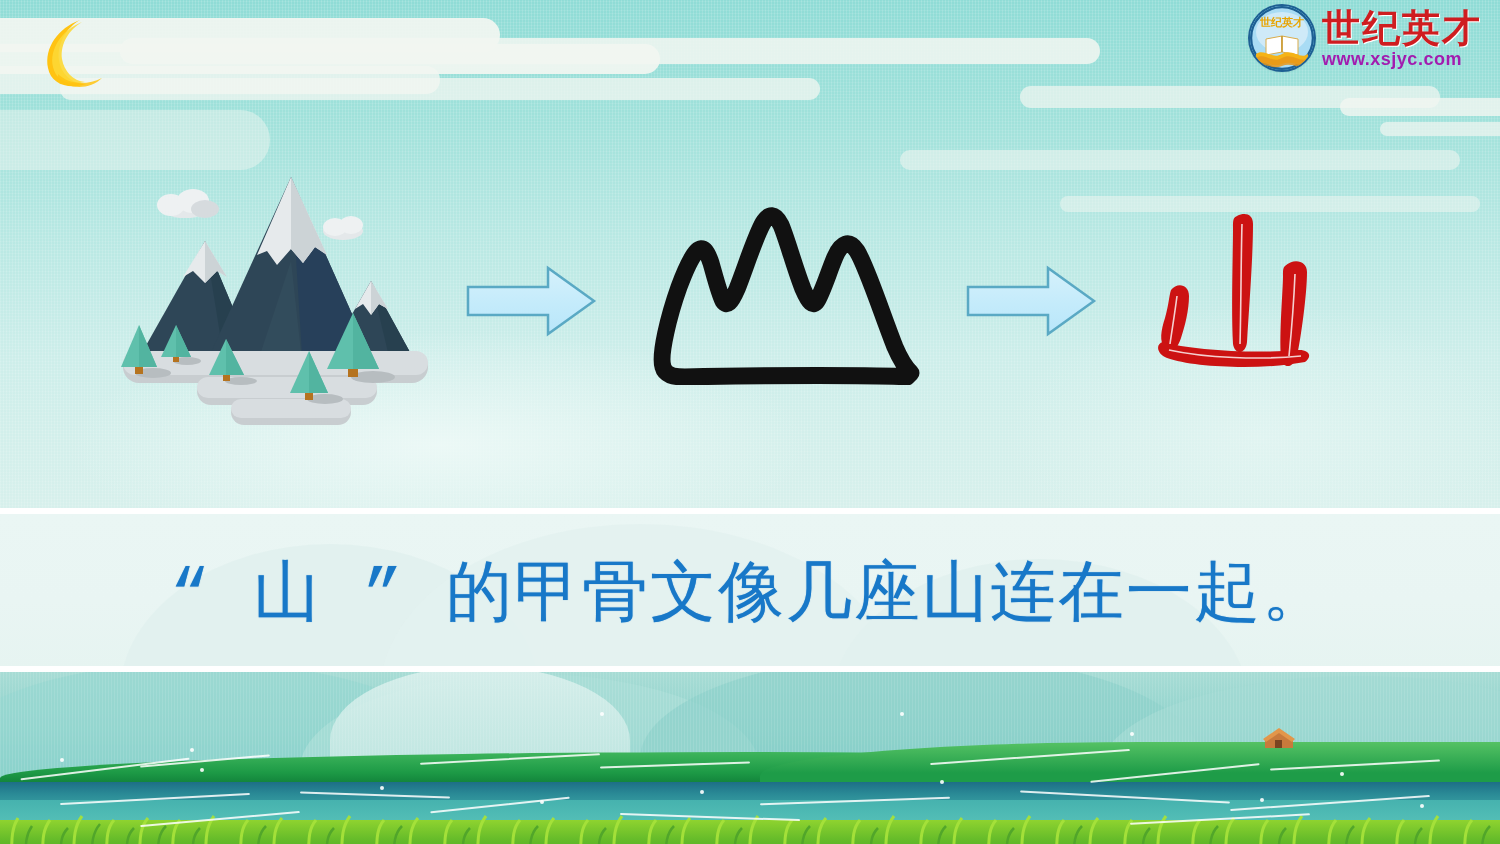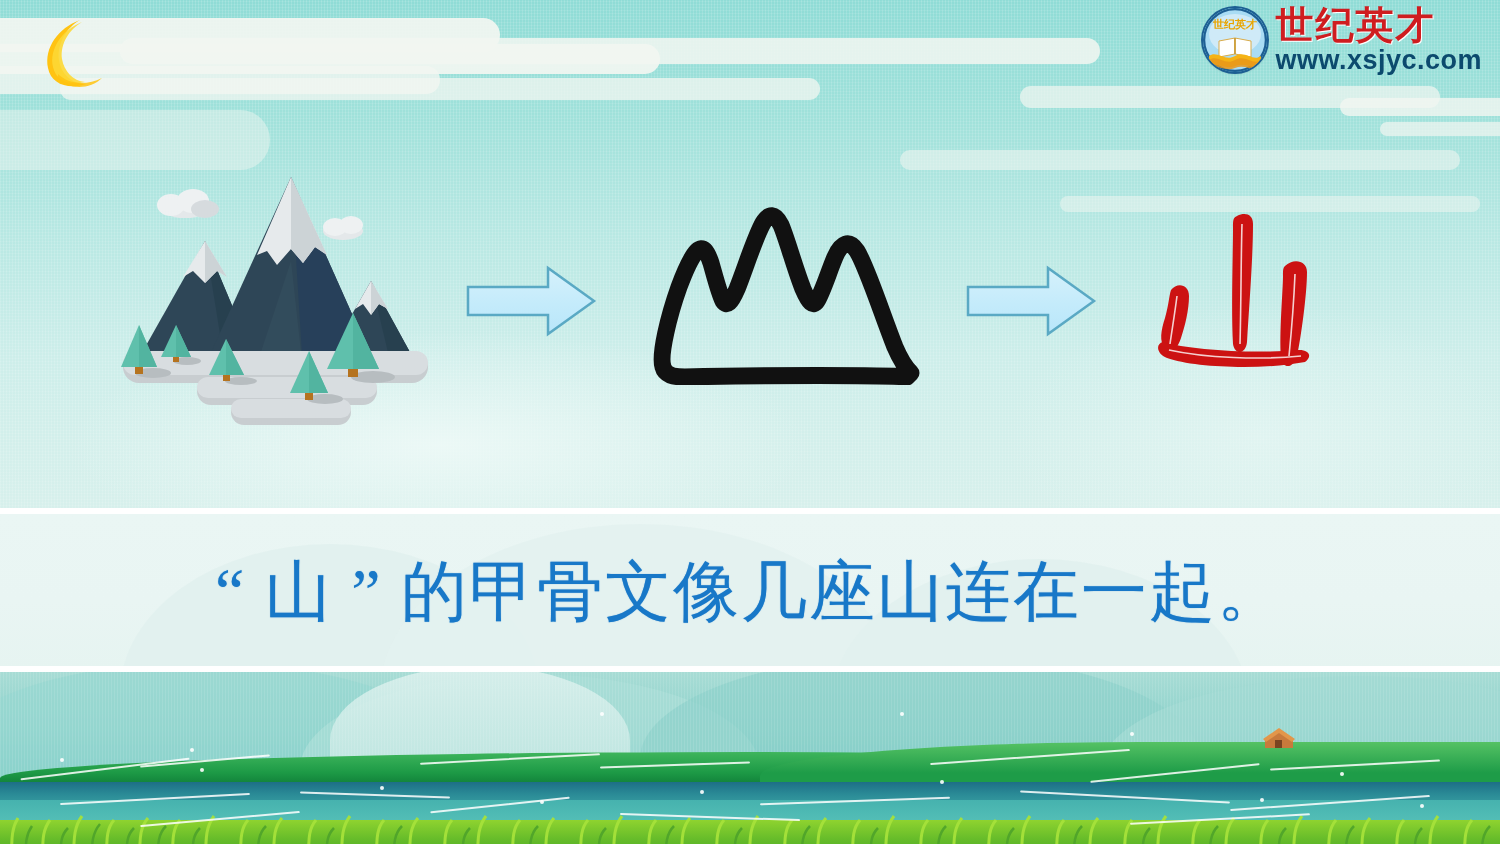--- a/index.html
+++ b/index.html
@@ -52,21 +52,21 @@
   
   .logo{position:absolute;right:18px;top:6px;display:flex;align-items:center;gap:8px;}
   .logo-badge{width:64px;height:64px;border-radius:50%;position:relative;
     background:radial-gradient(circle at 50% 42%, #bfe6f7 0%, #7ec6ec 55%, #2f7fb8 82%, #1d5f93 100%);
     box-shadow:0 0 0 2px #1d5f93, 0 1px 3px rgba(0,0,0,.35);
     overflow:hidden;}
   .logo-text{display:flex;flex-direction:column;line-height:1;}
   .logo-cn{font-size:38px;font-weight:bold;color:#cf1d20;letter-spacing:2px;
     font-family:"DejaVu Sans","Liberation Sans",sans-serif;
     text-shadow:1px 1px 0 #fff;}
-  .logo-url{font-size:27px;font-weight:bold;color:#0c4a6e;letter-spacing:.5px;margin-top:3px;}
+  .logo-url{font-size:18px;font-weight:bold;color:#a21caf;letter-spacing:.5px;margin-top:3px;}
 
   
   .mountain-illus{position:absolute;left:105px;top:165px;width:335px;height:275px;}
   .arrow-1{position:absolute;left:462px;top:262px;width:140px;height:78px;}
   .arrow-2{position:absolute;left:962px;top:262px;width:140px;height:78px;}
   .oracle{position:absolute;left:645px;top:195px;width:290px;height:190px;}
 
   
   .pinyin{
     position:absolute;left:1140px;top:96px;width:230px;height:80px;
@@ -86,21 +86,21 @@
     background:linear-gradient(180deg,#eaf6f4 0%, #e9f5f3 55%, #e6f4f1 100%);
     overflow:hidden;
   }
   .mid-hill{position:absolute;background:#e1f1ee;opacity:.9;}
   .mh1{left:120px;top:30px;width:420px;height:300px;border-radius:50% 50% 0 0;transform:rotate(0deg);}
   .mh2{left:380px;top:10px;width:520px;height:340px;border-radius:50% 50% 0 0;background:#e3f2ef;}
   .mh3{left:830px;top:45px;width:420px;height:300px;border-radius:50% 50% 0 0;background:#e1f1ee;}
   .sentence{
     position:absolute;left:0;top:514px;width:1500px;height:156px;
     display:flex;align-items:center;justify-content:center;
-    font-family:Liberation Serif, serif;
+    font-family:Liberation Mono, monospace;
     font-size:66px;font-weight:normal;color:#1878c8;
     letter-spacing:2px;white-space:nowrap;
     text-shadow:0 0 1px rgba(24,120,200,.6);
   }
   .divider-bot{position:absolute;left:0;top:666px;width:1500px;height:6px;background:#ffffff;}
 
   
   .land{position:absolute;left:0;top:672px;width:1500px;height:172px;overflow:hidden;
     background:linear-gradient(180deg,#a8dcd5 0%, #8fd3cc 30%, #6ec6c0 55%, #57bdb8 100%);}
   .land-tex{position:absolute;inset:0;

